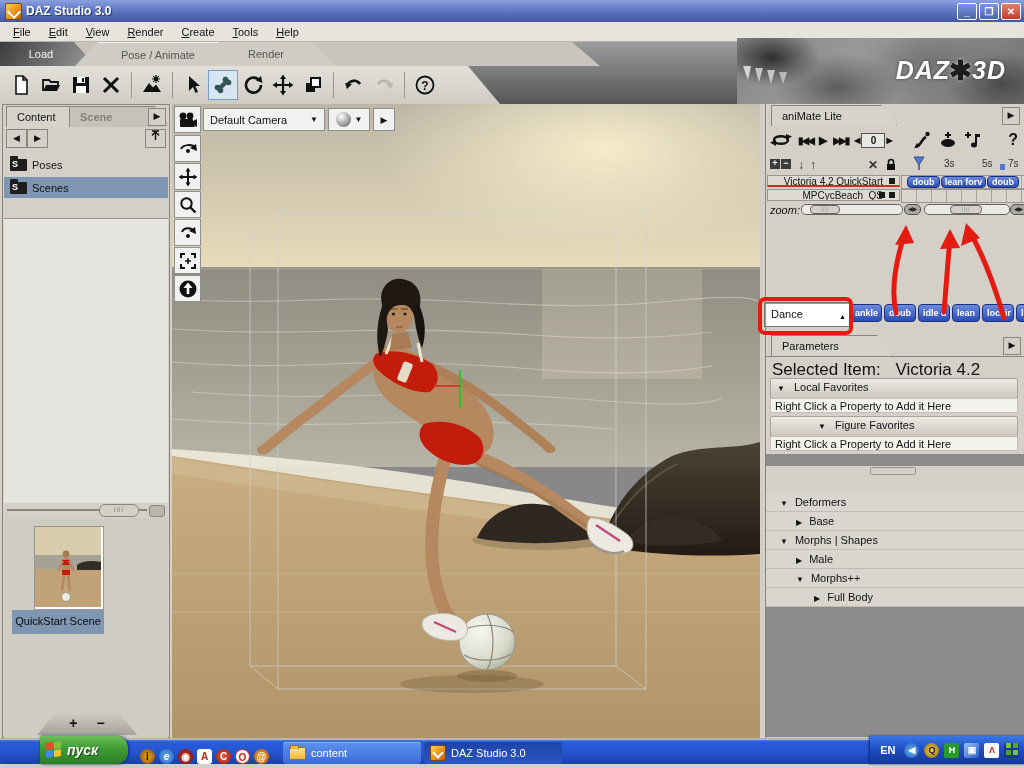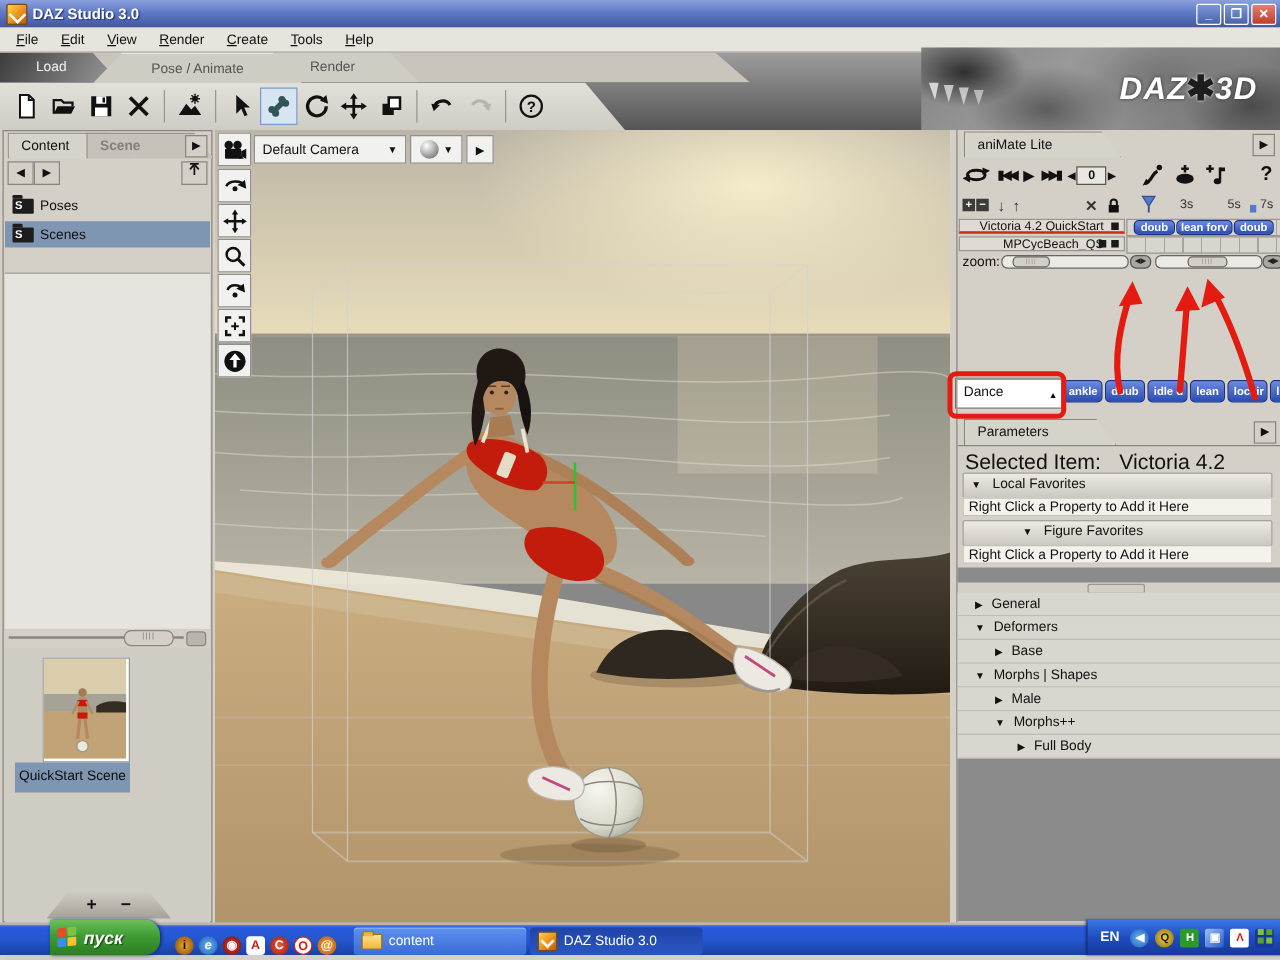--- a/index.html
+++ b/index.html
@@ -614,21 +614,21 @@
         </span>
       </div>
       <div class="trk" style="top:85px;">
         <span class="trklabel">MPCycBeach_QS</span>
         <span class="trksq" style="left:112px;"></span>
         <span class="trksq" style="left:122px;"></span>
         <span class="trkcells"></span>
       </div>
 
       <div class="zoomrow">
-        <span style="position:absolute;left:2px;top:2px;">zoom:</span>
+        <span style="position:absolute;left:2px;top:2px;font-style:italic;">zoom:</span>
         <span class="ztrack" style="left:33px;width:100px;"></span>
         <span class="zhandle" style="left:42px;width:28px;top:3px;">||||</span>
         <span class="zcap" style="left:136px;">◀▶</span>
         <span class="ztrack" style="left:156px;width:84px;"></span>
         <span class="zhandle" style="left:182px;width:30px;top:3px;">||||</span>
         <span class="zcap" style="left:242px;">◀▶</span>
       </div>
 
       <div class="gap-area"></div>
 
@@ -661,22 +661,20 @@
       <div class="hintrow" style="top:294px;">Right Click a Property to Add it Here</div>
       <div class="sechdr" style="top:312px;padding-left:47px;">
         <span class="tri">▼</span>
         <span>Figure Favorites</span>
       </div>
       <div class="hintrow" style="top:332px;">Right Click a Property to Add it Here</div>
 
       <div class="darkbar" style="top:350px;height:12px;"></div>
       <div class="vsplit" style="top:363px;"></div>
 
-      <div class="treerow ind0" style="top:370px;">
-        <span class="tri">▶</span><span>General</span></div>
       <div class="treerow ind0" style="top:389px;">
         <span class="tri">▼</span><span>Deformers</span></div>
       <div class="treerow ind1" style="top:408px;">
         <span class="tri">▶</span><span>Base</span></div>
       <div class="treerow ind0" style="top:427px;">
         <span class="tri">▼</span><span>Morphs | Shapes</span></div>
       <div class="treerow ind1" style="top:446px;">
         <span class="tri">▶</span><span>Male</span></div>
       <div class="treerow ind1" style="top:465px;">
         <span class="tri">▼</span><span>Morphs++</span></div>

